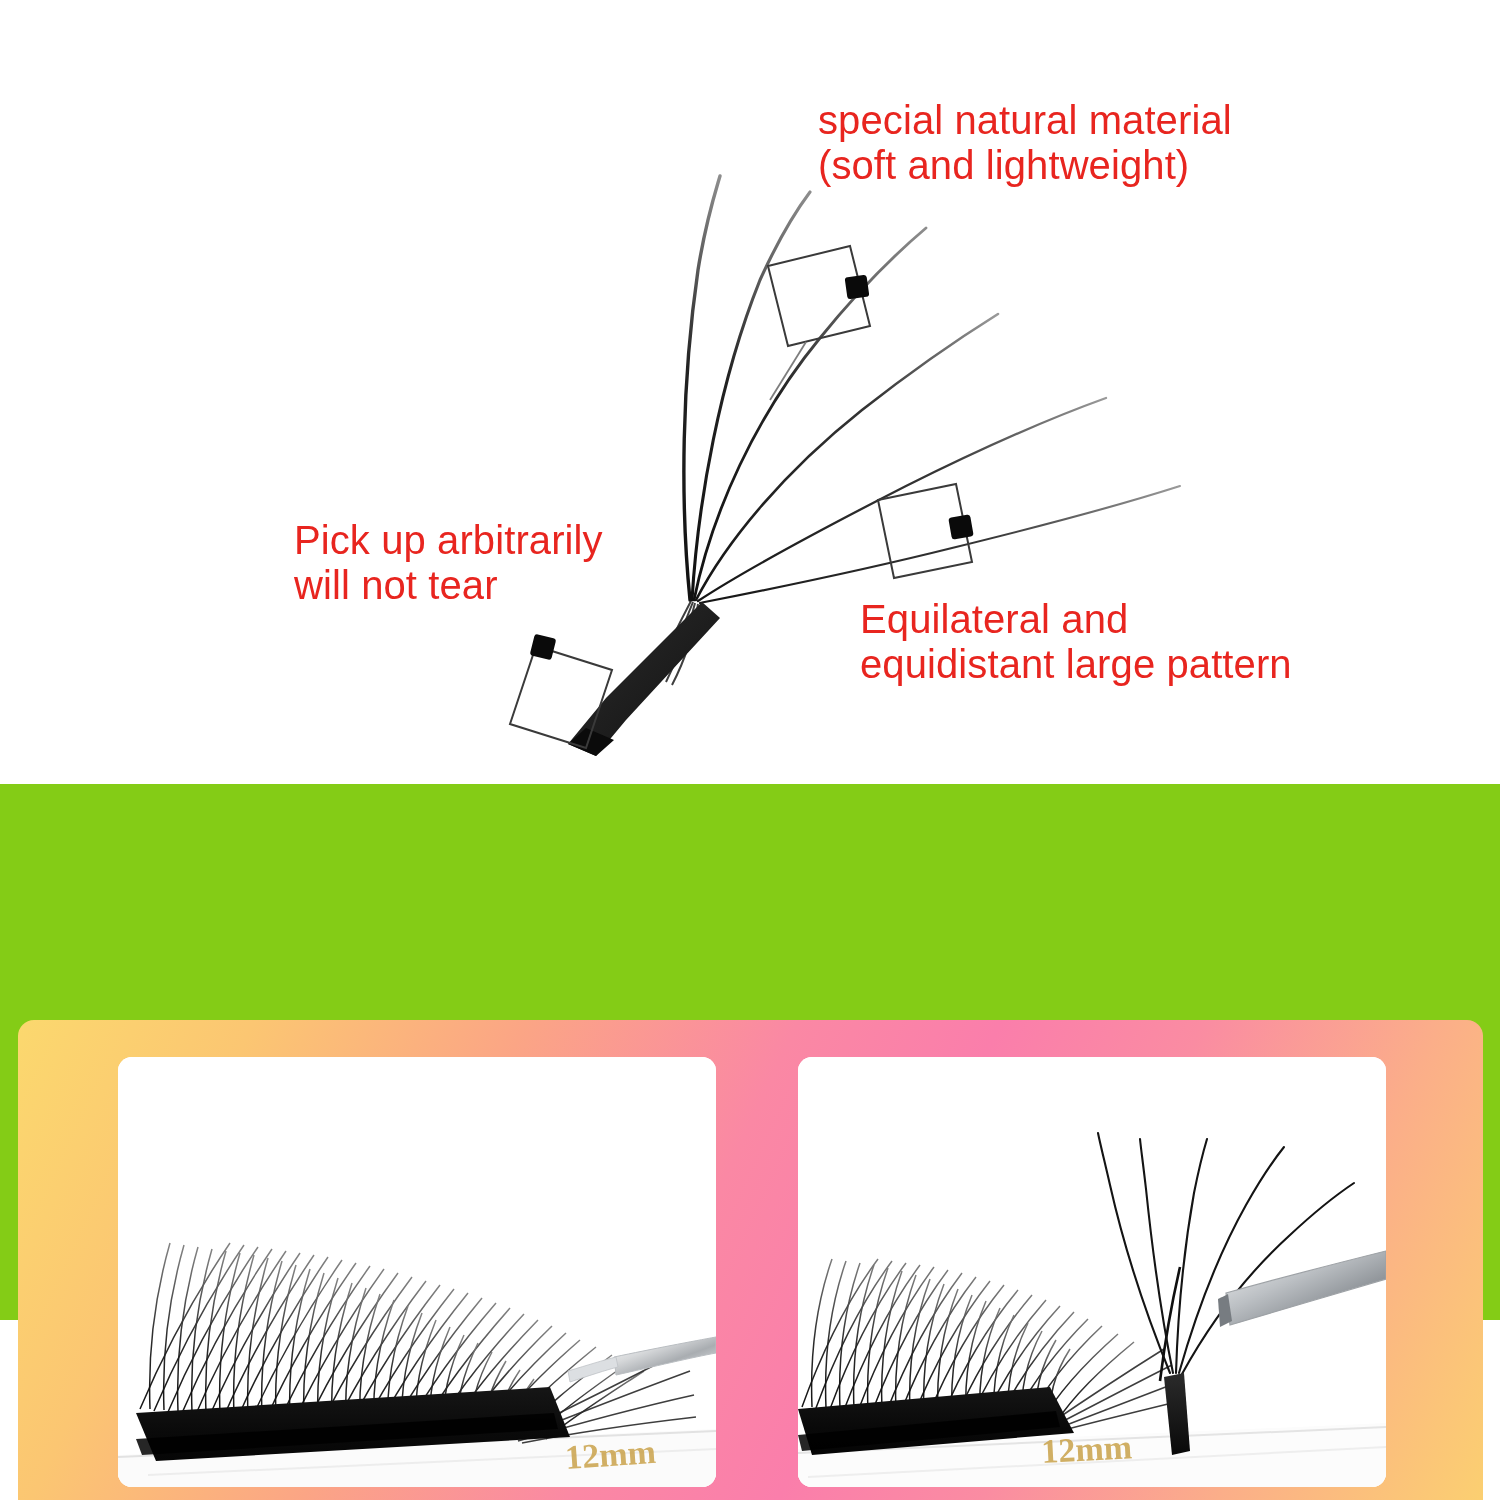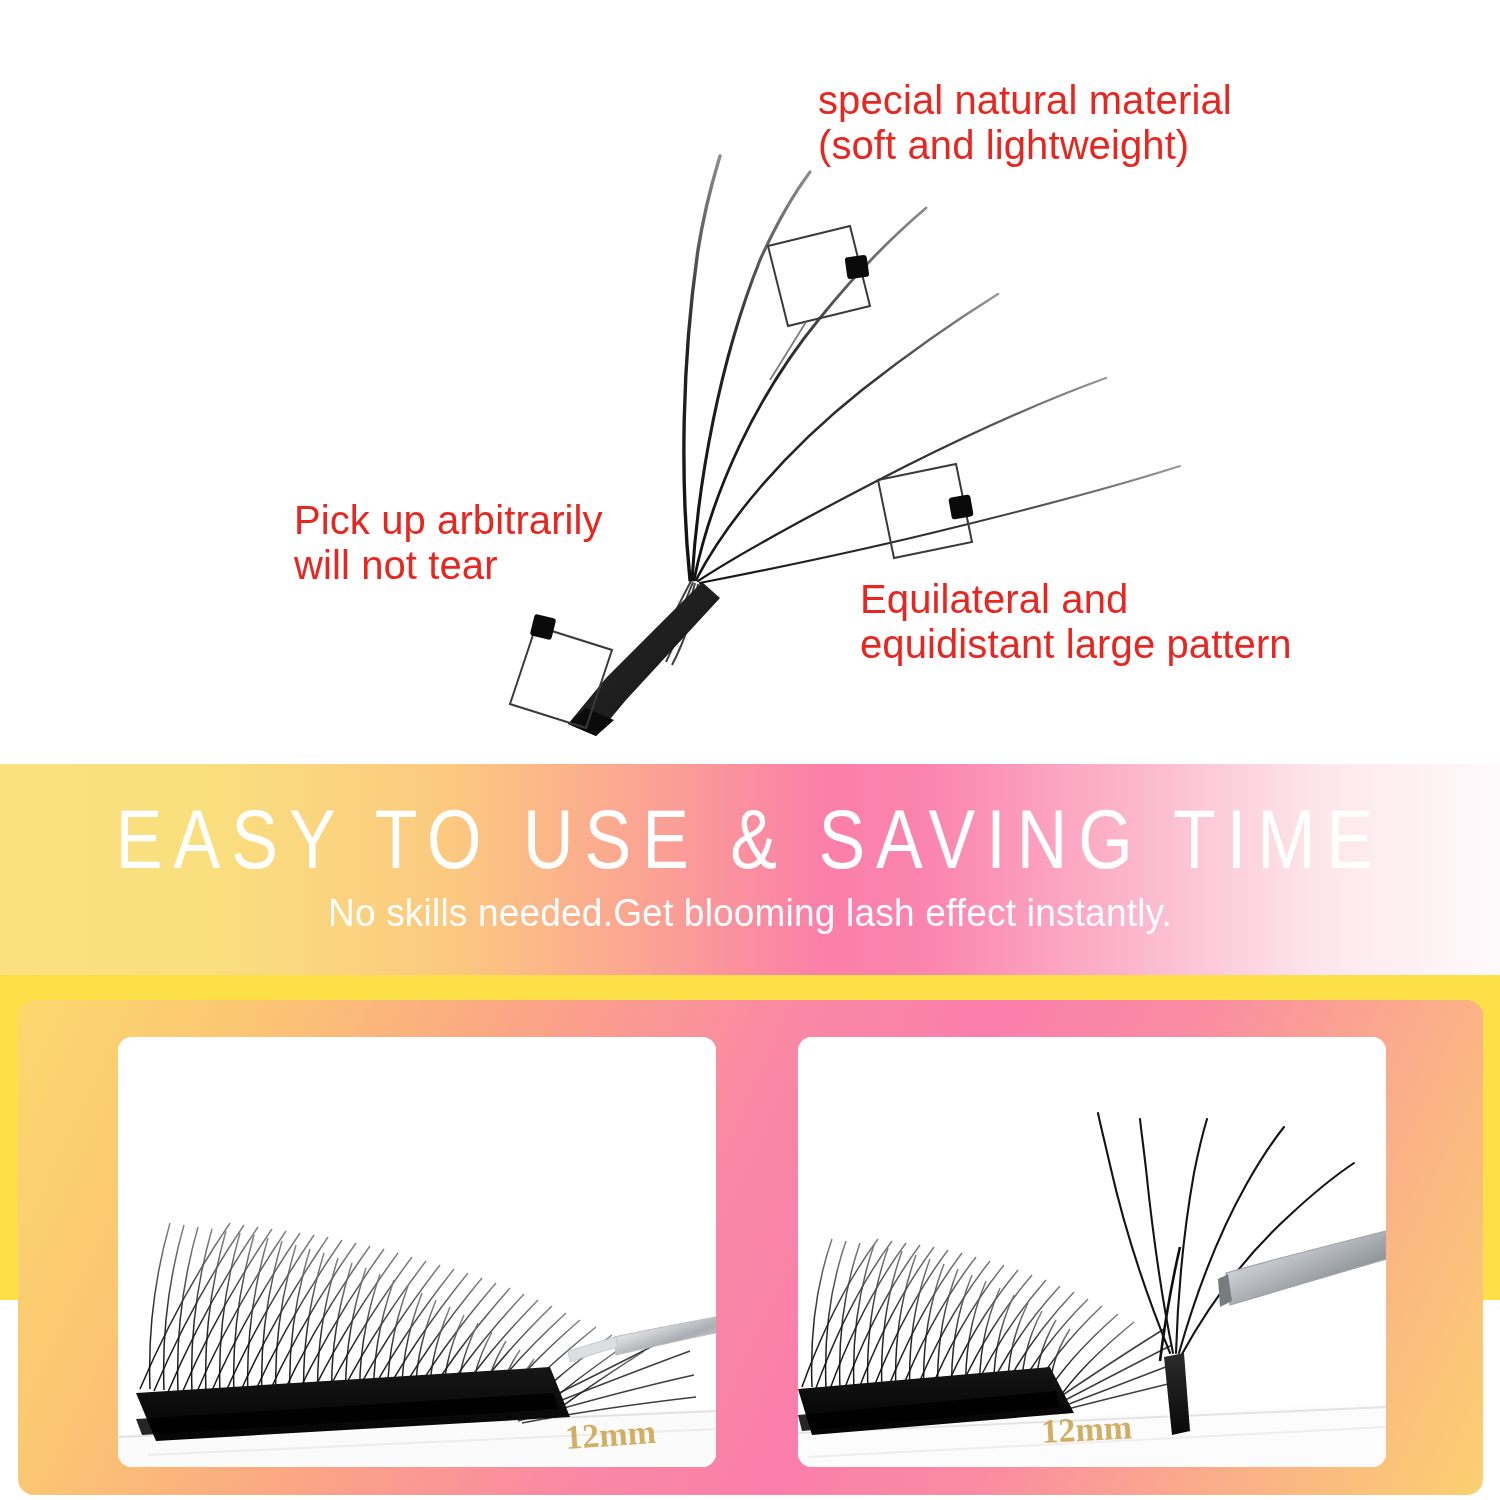--- a/index.html
+++ b/index.html
@@ -1,19 +1,19 @@
 <!DOCTYPE html>
 <html><head>
 <meta charset="utf-8">
 <style>
   * { margin:0; padding:0; box-sizing:border-box; }
   html,body { width:1500px; height:1500px; background:#ffffff; overflow:hidden; }
   body { font-family:"Liberation Sans", sans-serif; }
 
-  #page { position:relative; width:1500px; height:1300px; background:#fde047; }
+  #page { position:relative; width:1500px; height:1300px; background:#84cc16;margin-top:20px; }
 
   
   #hero { position:absolute; left:0; top:0; width:1500px; height:764px; background:#fff; }
 
   .callout {
     position:absolute;
     color:#e8251f;
     font-size:40px;
     line-height:1.12;
     font-weight:400;
@@ -128,24 +128,20 @@
     </svg>
 
     <div class="callout" id="callout-material">special natural material
 (soft and lightweight)</div>
     <div class="callout" id="callout-pattern">Equilateral and
 equidistant large pattern</div>
     <div class="callout" id="callout-tear">Pick up arbitrarily
 will not tear</div>
   </section>
 
-  <section id="banner">
-    <div id="banner-title">EASY TO USE &amp; SAVING TIME</div>
-    <div id="banner-subtitle">No skills needed.Get blooming lash effect instantly.</div>
-  </section>
 
   <section id="gallery">
 
     <figure class="photo-panel" id="panel-left">
       <svg class="photo-svg" viewBox="0 0 598 430" preserveAspectRatio="xMidYMid slice">
         <defs>
           <linearGradient id="lashFadeL" x1="0" y1="1" x2="0" y2="0">
             <stop offset="0%" stop-color="#090909"></stop>
             <stop offset="45%" stop-color="#232323"></stop>
             <stop offset="100%" stop-color="#7e7e7e"></stop>

